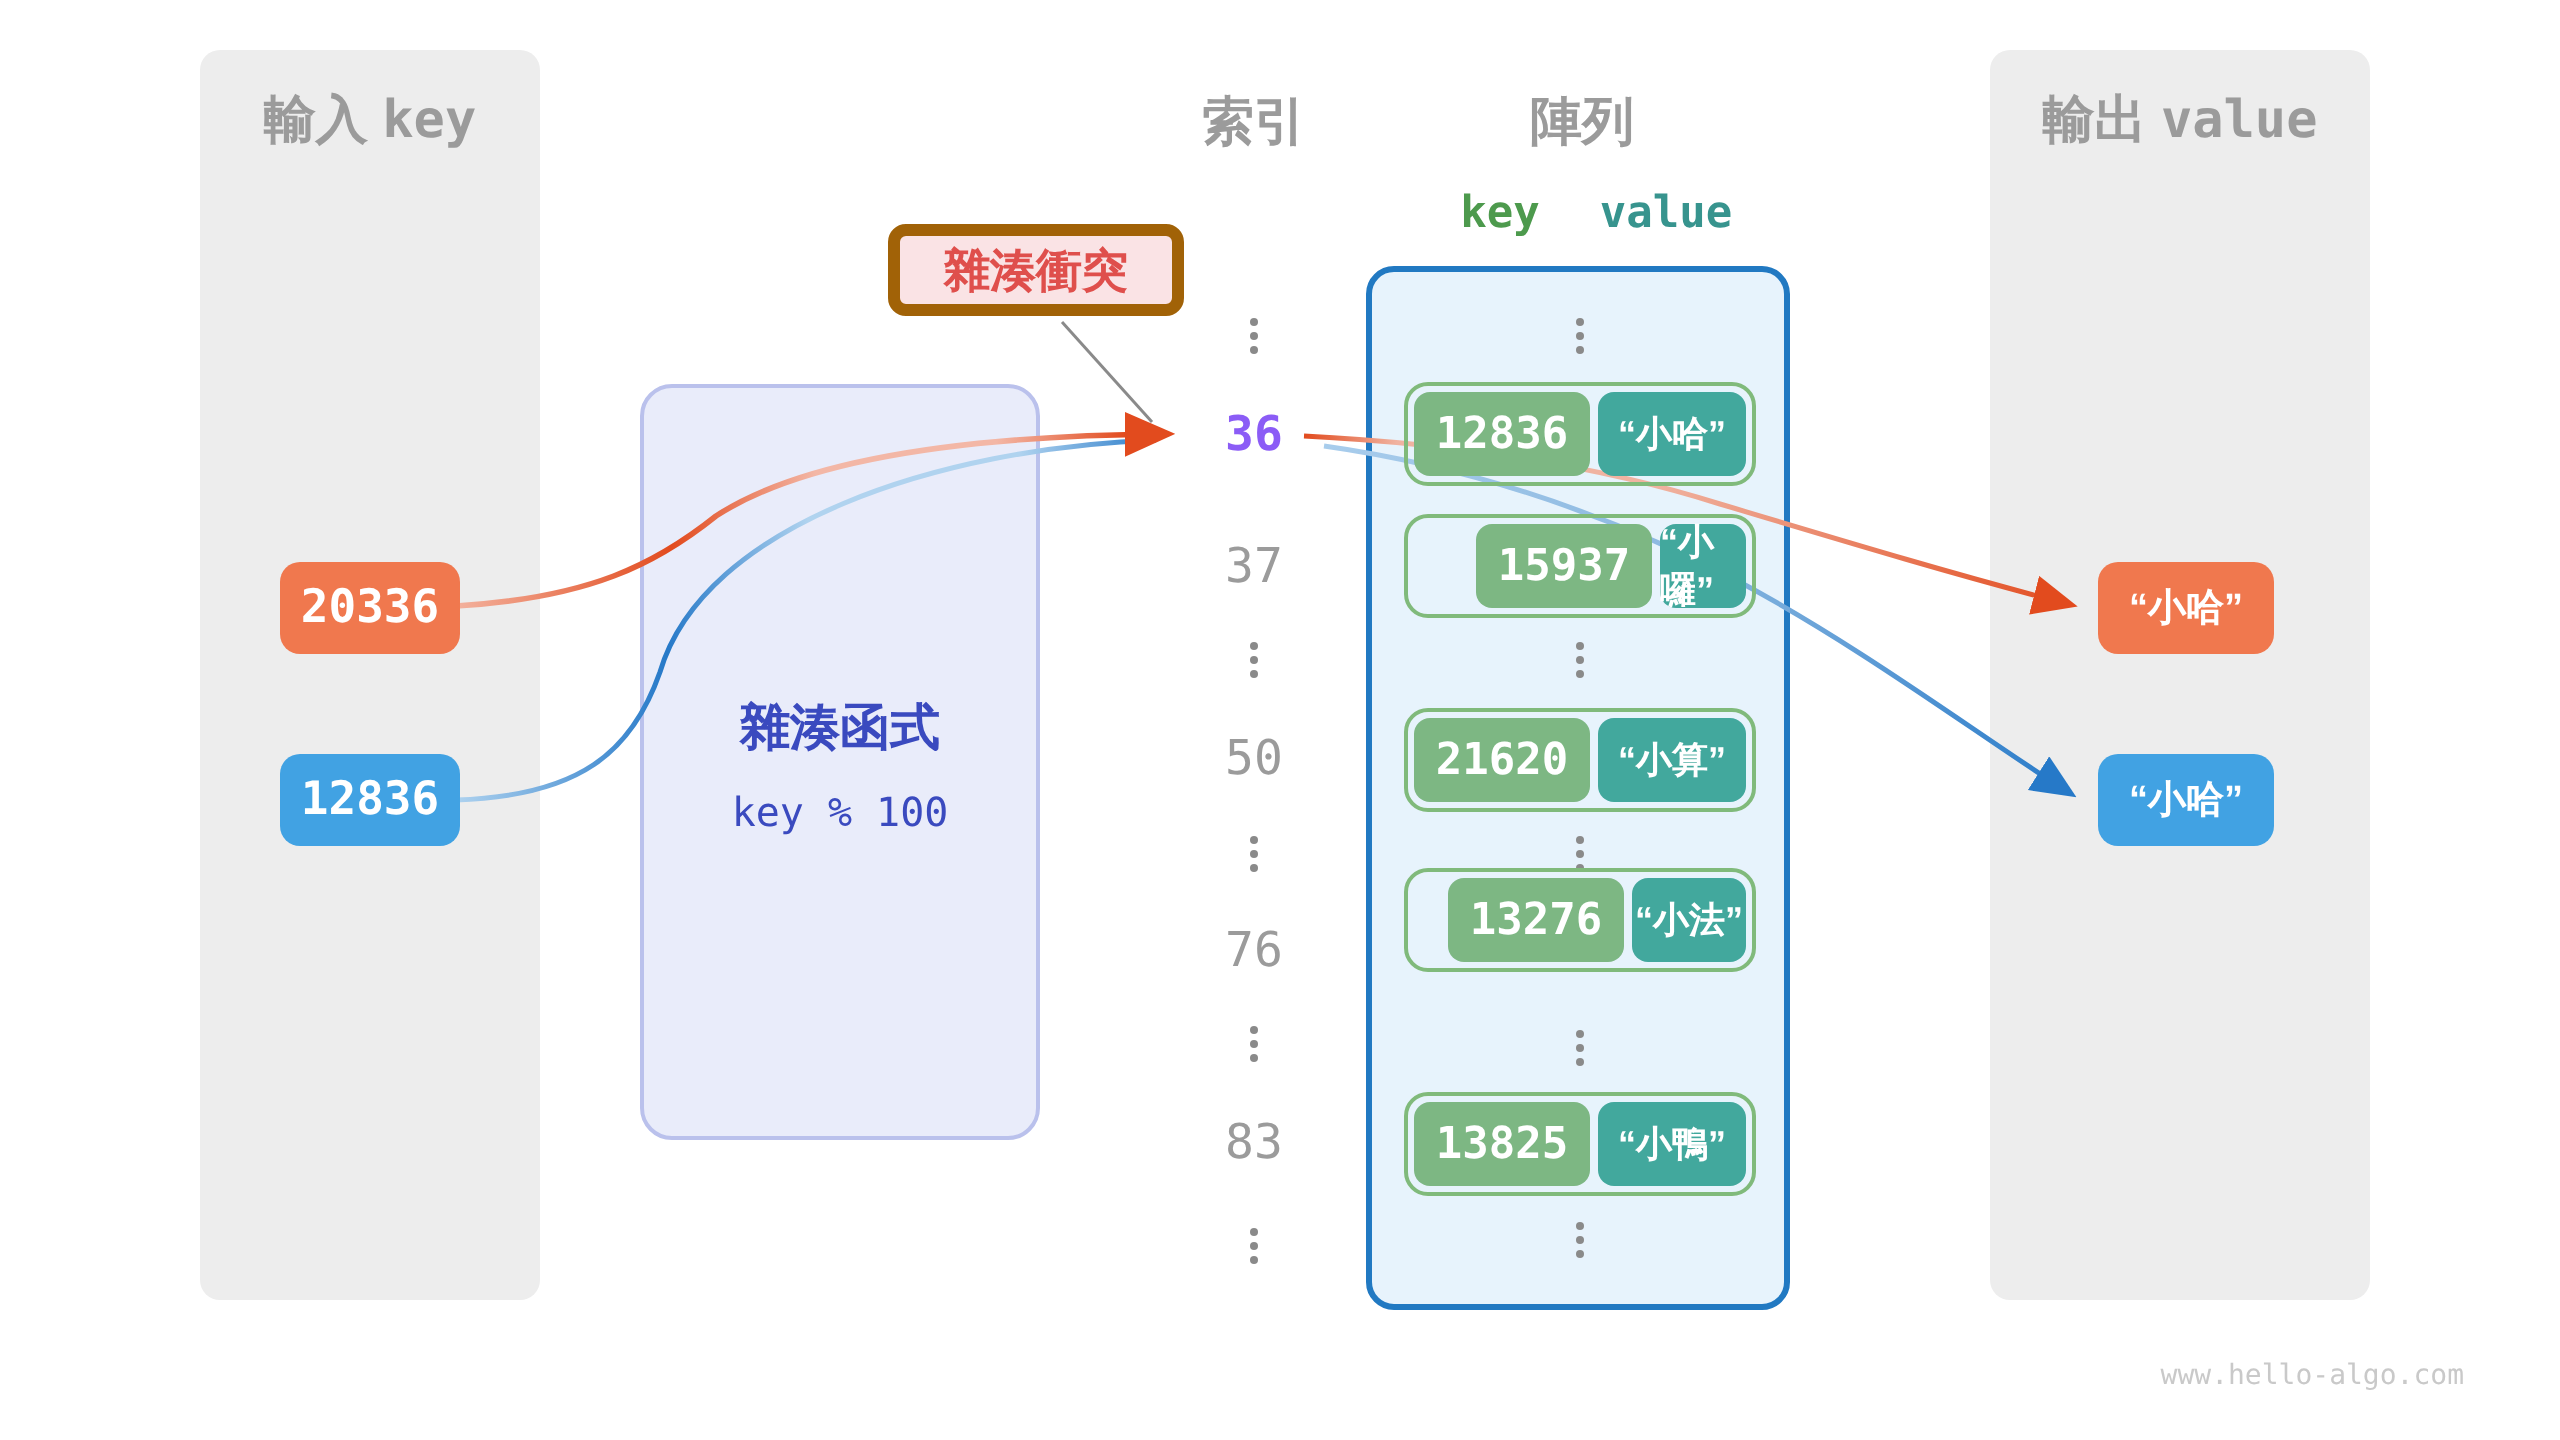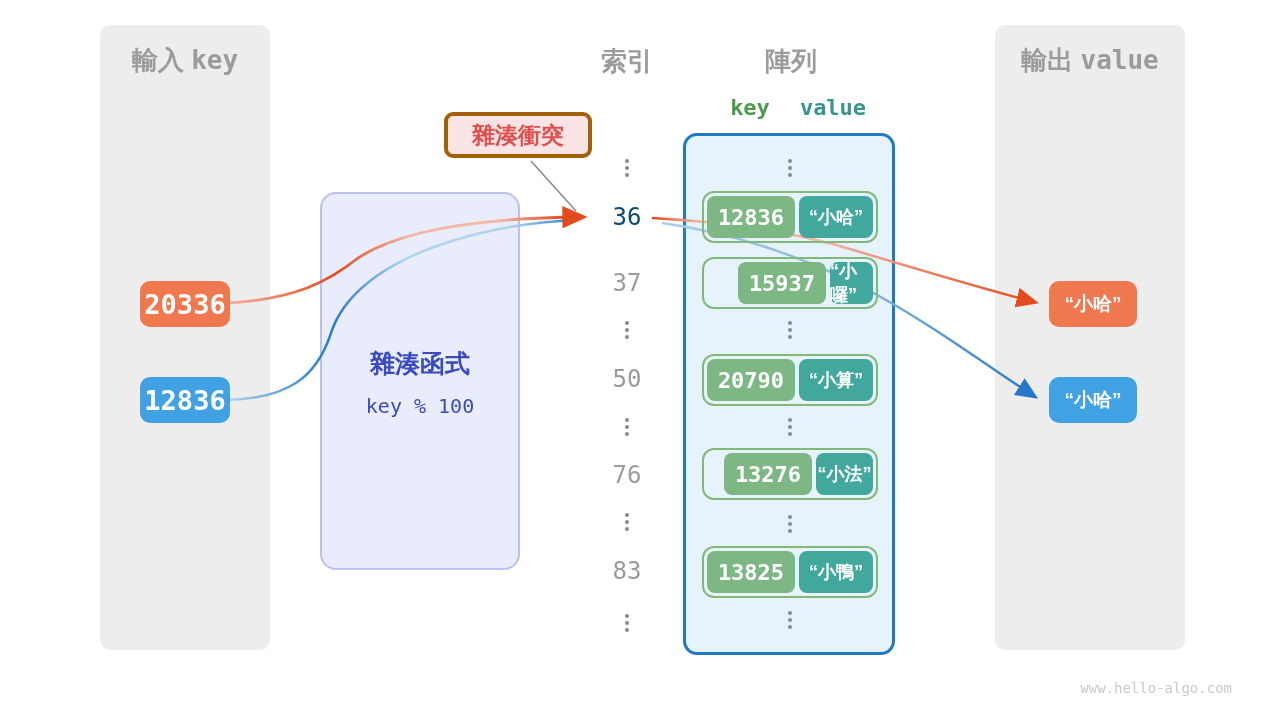--- a/index.html
+++ b/index.html
@@ -6,37 +6,37 @@
   #canvas{position:relative;width:1280px;height:720px;background:#ffffff;overflow:hidden;
           font-family:"Liberation Sans",sans-serif;border-radius:31px;}
   .abs{position:absolute;}
   .ctr{transform:translate(-50%,-50%);}
   .panel{background:#ededed;border-radius:10px;}
   .panel-title{font-size:26px;font-weight:bold;color:#9b9b9b;white-space:nowrap;
                font-family:"Liberation Sans",sans-serif;}
   .panel-title .latin{font-family:"DejaVu Sans Mono",monospace;}
   .io-box{width:90px;height:46px;border-radius:10px;color:#fff;display:flex;
           align-items:center;justify-content:center;font-weight:bold;}
-  .io-num{font-family:"DejaVu Sans Mono",monospace;font-size:27px;}
+  .io-num{font-family:"DejaVu Sans Mono",monospace;font-size:23px;}
   .io-val{font-size:19px;}
   #hash-box{left:320px;top:192px;width:200px;height:378px;background:#e9ecfa;
             border:2px solid #bac1ec;border-radius:16px;box-sizing:border-box;}
   .hash-title{color:#3a4abf;font-size:25px;font-weight:bold;text-align:center;width:200px;}
   .hash-formula{color:#3a4abf;font-size:20px;font-family:"DejaVu Sans Mono",monospace;
                 text-align:center;width:200px;}
   #collision-box{left:444px;top:112px;width:148px;height:46px;background:#fae3e5;
-                 border:4px solid #a16207;border-radius:9px;box-sizing:border-box;
+                 border:6px solid #a16207;border-radius:9px;box-sizing:border-box;
                  display:flex;align-items:center;justify-content:center;}
   #collision-box span{color:#df4f4c;font-size:23px;font-weight:bold;}
   .col-header{font-size:26px;font-weight:bold;color:#9b9b9b;white-space:nowrap;}
   .kv-header{font-family:"DejaVu Sans Mono",monospace;font-size:22px;font-weight:bold;white-space:nowrap;}
   #array-box{left:683px;top:133px;width:212px;height:522px;background:#e7f3fc;
              border:3px solid #2179c2;border-radius:14px;box-sizing:border-box;z-index:1;}
   .idx-num{font-family:"DejaVu Sans Mono",monospace;font-size:24px;color:#9b9b9b;z-index:3;}
-  .idx-bold{font-weight:normal;color:#0c4a6e;}
+  .idx-bold{font-weight:bold;color:#8b5cf6;}
   .vdots{display:flex;flex-direction:column;gap:3px;z-index:3;}
   .vdots i{width:4px;height:4px;border-radius:50%;background:#8a8a8a;}
   .arr-row{left:702px;width:176px;height:52px;border:2px solid #80ba7b;border-radius:12px;
            box-sizing:border-box;display:flex;gap:4px;padding:3px;z-index:3;}
   .key-cell{width:88px;height:100%;background:#7db783;border-radius:8px;color:#fff;
             font-family:"DejaVu Sans Mono",monospace;font-size:22px;font-weight:bold;
             display:flex;align-items:center;justify-content:center;}
   .val-cell{flex:1;height:100%;background:#42a89d;border-radius:8px;color:#fff;
             font-size:18px;font-weight:bold;display:flex;align-items:center;justify-content:center;}
   #arrow-layer{position:absolute;left:0;top:0;z-index:2;pointer-events:none;}
@@ -166,29 +166,29 @@
     <div class="abs arr-row" style="top: 257px; padding-left: 34px;">
       <div class="key-cell">15937</div>
       <div class="val-cell">“小囉”</div>
     </div>
     <div class="abs vdots ctr" style="left: 790px; top: 330px;">
       <i></i>
       <i></i>
       <i></i>
     </div>
     <div class="abs arr-row" style="top: 354px;">
-      <div class="key-cell">20790</div>
+      <div class="key-cell">21620</div>
       <div class="val-cell">“小算”</div>
     </div>
     <div class="abs vdots ctr" style="left: 790px; top: 427px;">
       <i></i>
       <i></i>
       <i></i>
     </div>
-    <div class="abs arr-row" style="top: 448px; padding-left: 20px;">
+    <div class="abs arr-row" style="top: 434px; padding-left: 20px;">
       <div class="key-cell">13276</div>
       <div class="val-cell">“小法”</div>
     </div>
     <div class="abs vdots ctr" style="left: 790px; top: 524px;">
       <i></i>
       <i></i>
       <i></i>
     </div>
     <div class="abs arr-row" style="top: 546px;">
       <div class="key-cell">13825</div>

